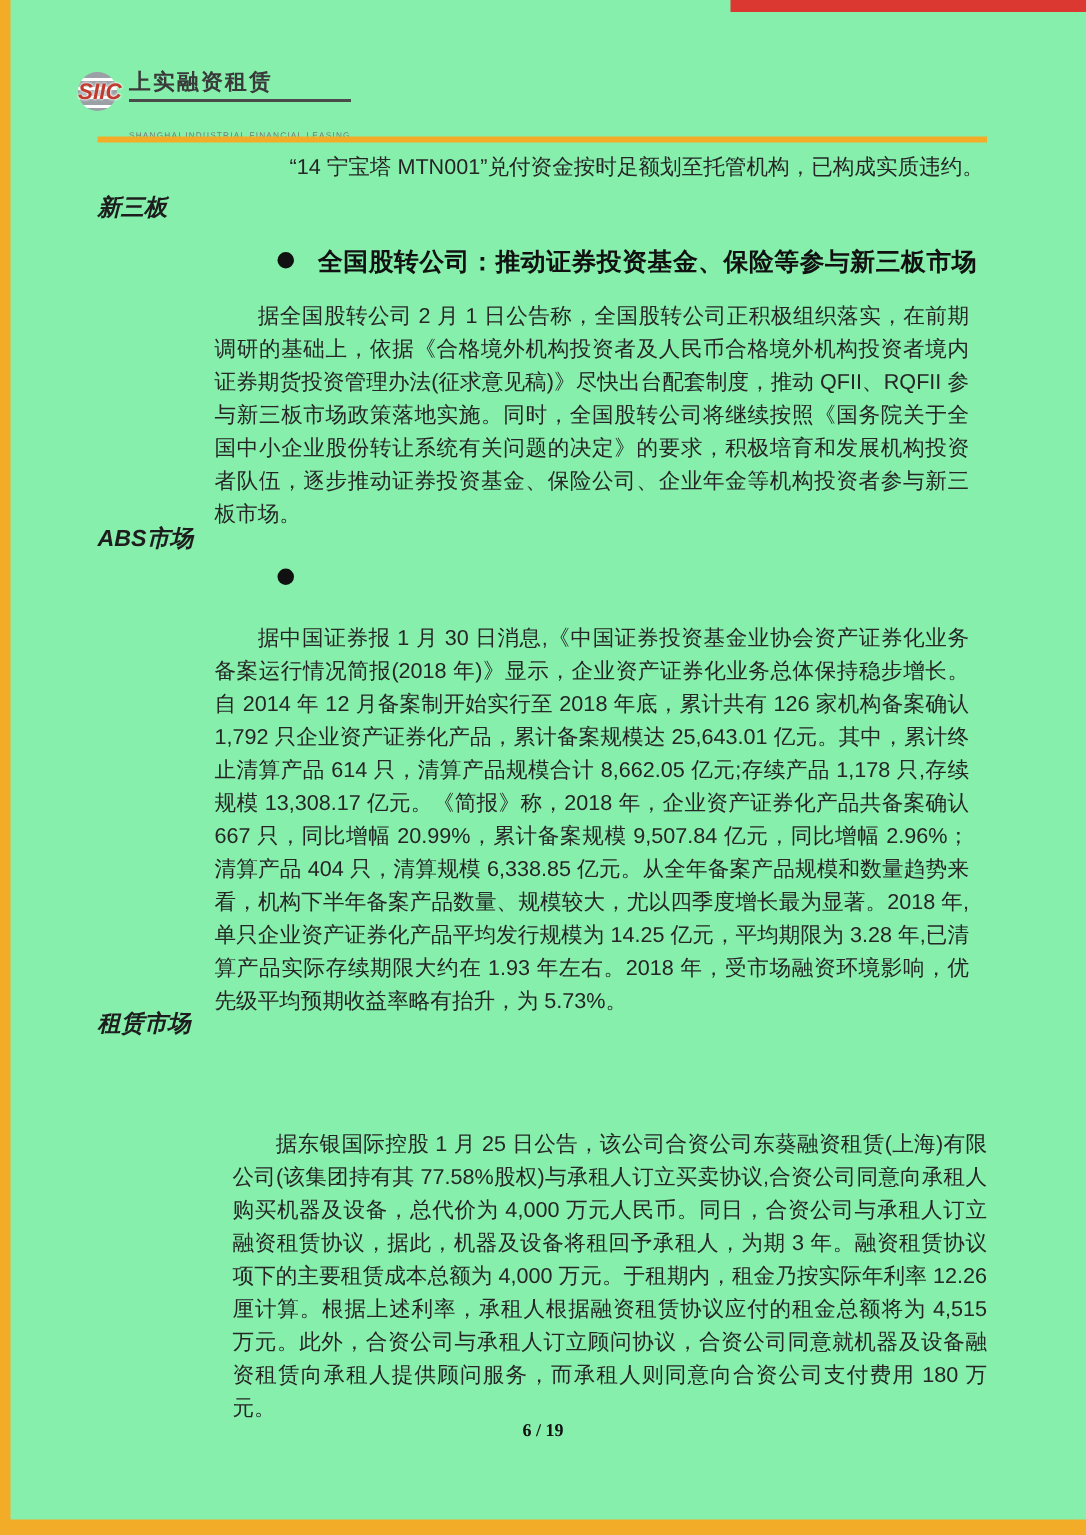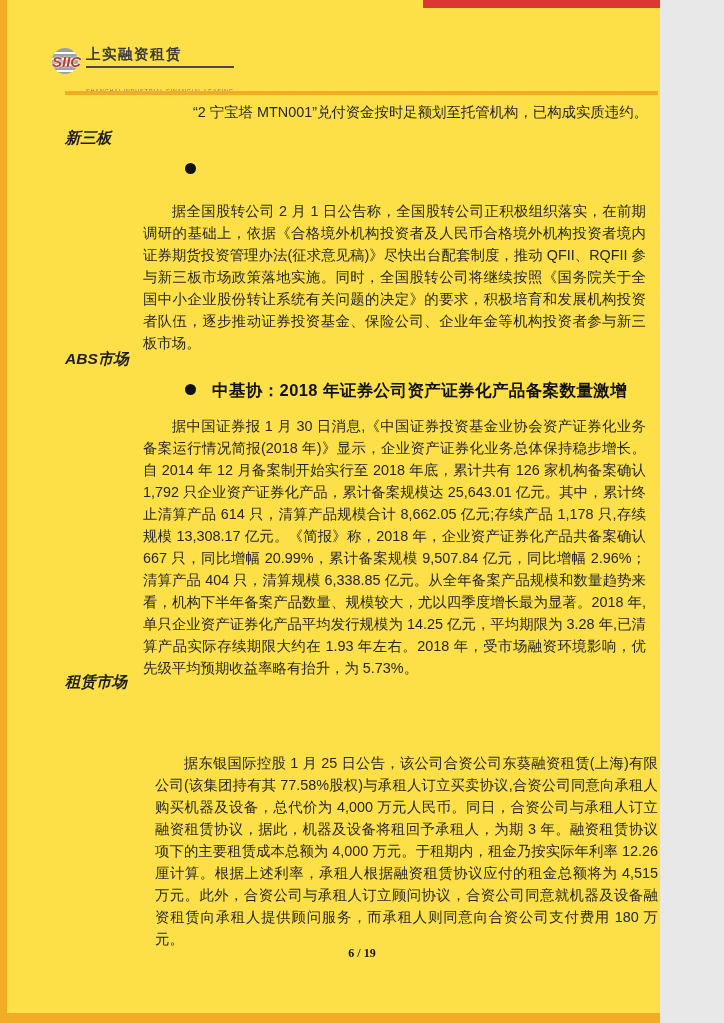--- a/index.html
+++ b/index.html
@@ -1,19 +1,19 @@
 <!DOCTYPE html>
 <html><head>
 <meta charset="utf-8">
 <style>
   html,body{margin:0;padding:0;background:#e8e8e8;}
   .page{
     position:relative;
-    width:660px;height:1023px;
-    background:#fde047;
+    width:724px;height:1023px;
+    background:#86efac;
     overflow:hidden;
     font-family:"Liberation Sans",sans-serif;
     color:#262626;
   }
   
   .edge-left{position:absolute;left:0;top:0;width:7px;height:1023px;background:#F2AC28;}
   .edge-bottom{position:absolute;left:0;bottom:0;width:724px;height:10px;background:#F2AC28;}
   .edge-red{position:absolute;top:0;right:0;width:237px;height:8px;background:#DA3831;}
   
   .logo{position:absolute;left:52px;top:45px;display:flex;align-items:flex-start;}
@@ -86,32 +86,32 @@
       <span class="siic">SIIC</span>
     </div>
     <div class="logo-text">
       <span class="company-cn">上实融资租赁</span>
       <span class="company-en">SHANGHAI INDUSTRIAL FINANCIAL LEASING</span>
     </div>
   </div>
 
   <div class="header-rule"></div>
 
-  <div class="intro">“2 宁宝塔 MTN001”兑付资金按时足额划至托管机构，已构成实质违约。</div>
+  <div class="intro">“14 宁宝塔 MTN001”兑付资金按时足额划至托管机构，已构成实质违约。</div>
 
   <div class="sec-title" style="top:128px">新三板</div>
   <div class="bullet-row" style="top:164px">
     <span class="bullet-dot"></span>
+    <span class="bullet-text">全国股转公司：推动证券投资基金、保险等参与新三板市场</span>
   </div>
   <p class="para" style="top:200px;margin:0">据全国股转公司 2 月 1 日公告称，全国股转公司正积极组织落实，在前期调研的基础上，依据《合格境外机构投资者及人民币合格境外机构投资者境内证券期货投资管理办法(征求意见稿)》尽快出台配套制度，推动 QFII、RQFII 参与新三板市场政策落地实施。同时，全国股转公司将继续按照《国务院关于全国中小企业股份转让系统有关问题的决定》的要求，积极培育和发展机构投资者队伍，逐步推动证券投资基金、保险公司、企业年金等机构投资者参与新三板市场。</p>
 
   <div class="sec-title" style="top:349px">ABS市场</div>
   <div class="bullet-row" style="top:380px">
     <span class="bullet-dot"></span>
-    <span class="bullet-text">中基协：2018 年证券公司资产证券化产品备案数量激增</span>
   </div>
   <p class="para" style="top:415px;margin:0">据中国证券报 1 月 30 日消息,《中国证券投资基金业协会资产证券化业务备案运行情况简报(2018 年)》显示，企业资产证券化业务总体保持稳步增长。自 2014 年 12 月备案制开始实行至 2018 年底，累计共有 126 家机构备案确认 1,792 只企业资产证券化产品，累计备案规模达 25,643.01 亿元。其中，累计终止清算产品 614 只，清算产品规模合计 8,662.05 亿元;存续产品 1,178 只,存续规模 13,308.17 亿元。《简报》称，2018 年，企业资产证券化产品共备案确认 667 只，同比增幅 20.99%，累计备案规模 9,507.84 亿元，同比增幅 2.96%；清算产品 404 只，清算规模 6,338.85 亿元。从全年备案产品规模和数量趋势来看，机构下半年备案产品数量、规模较大，尤以四季度增长最为显著。2018 年,单只企业资产证券化产品平均发行规模为 14.25 亿元，平均期限为 3.28 年,已清算产品实际存续期限大约在 1.93 年左右。2018 年，受市场融资环境影响，优先级平均预期收益率略有抬升，为 5.73%。</p>
 
   <div class="sec-title" style="top:672px">租赁市场</div>
   <p class="para" style="top:740px;margin:12px">据东银国际控股 1 月 25 日公告，该公司合资公司东葵融资租赁(上海)有限公司(该集团持有其 77.58%股权)与承租人订立买卖协议,合资公司同意向承租人购买机器及设备，总代价为 4,000 万元人民币。同日，合资公司与承租人订立融资租赁协议，据此，机器及设备将租回予承租人，为期 3 年。融资租赁协议项下的主要租赁成本总额为 4,000 万元。于租期内，租金乃按实际年利率 12.26 厘计算。根据上述利率，承租人根据融资租赁协议应付的租金总额将为 4,515 万元。此外，合资公司与承租人订立顾问协议，合资公司同意就机器及设备融资租赁向承租人提供顾问服务，而承租人则同意向合资公司支付费用 180 万元。</p>
 
   <div class="footer">6 / 19</div>
 
 </div>
 

